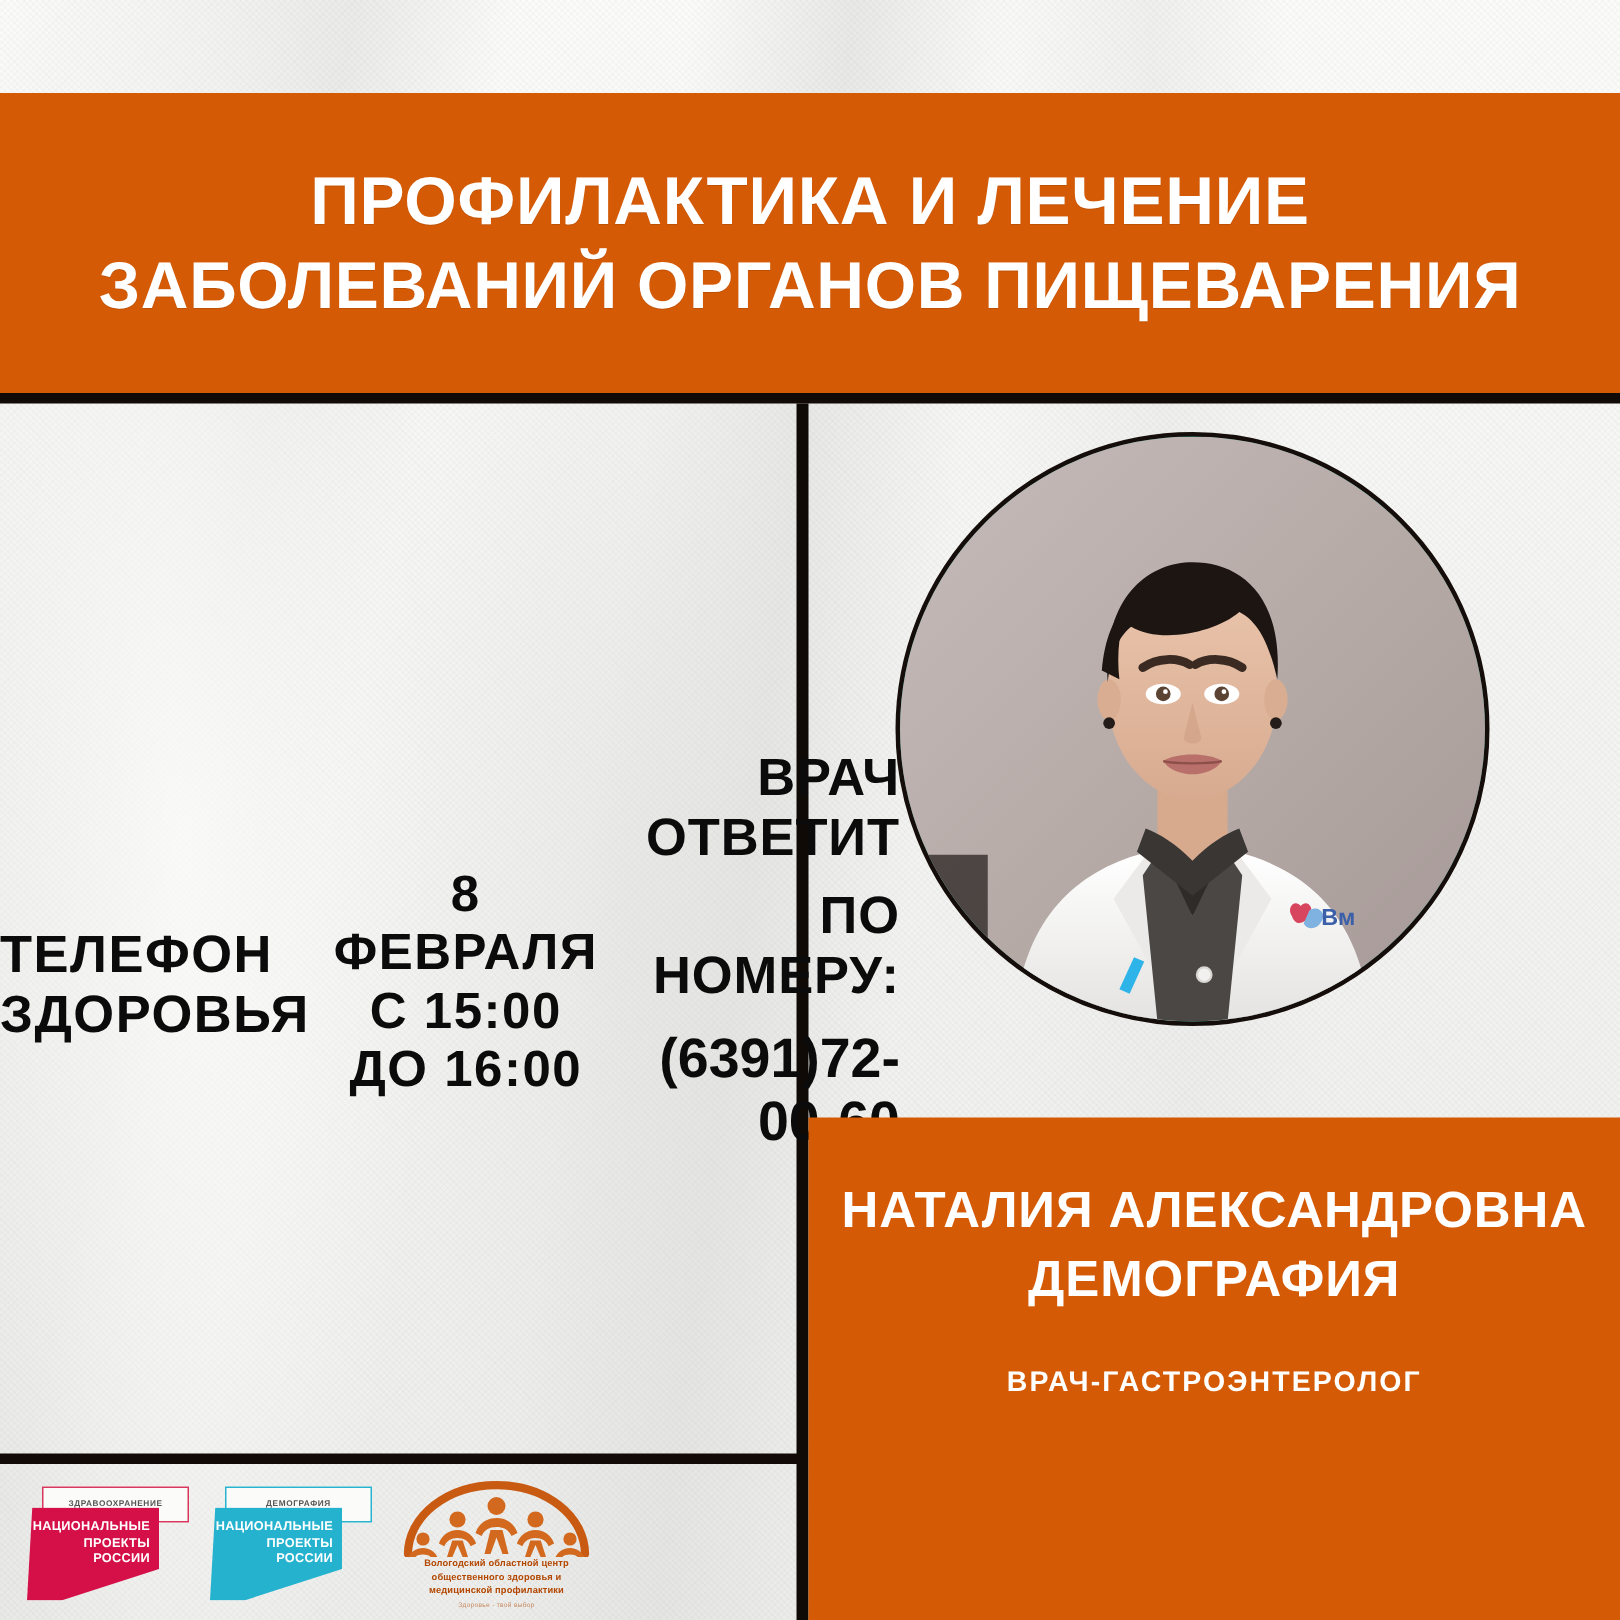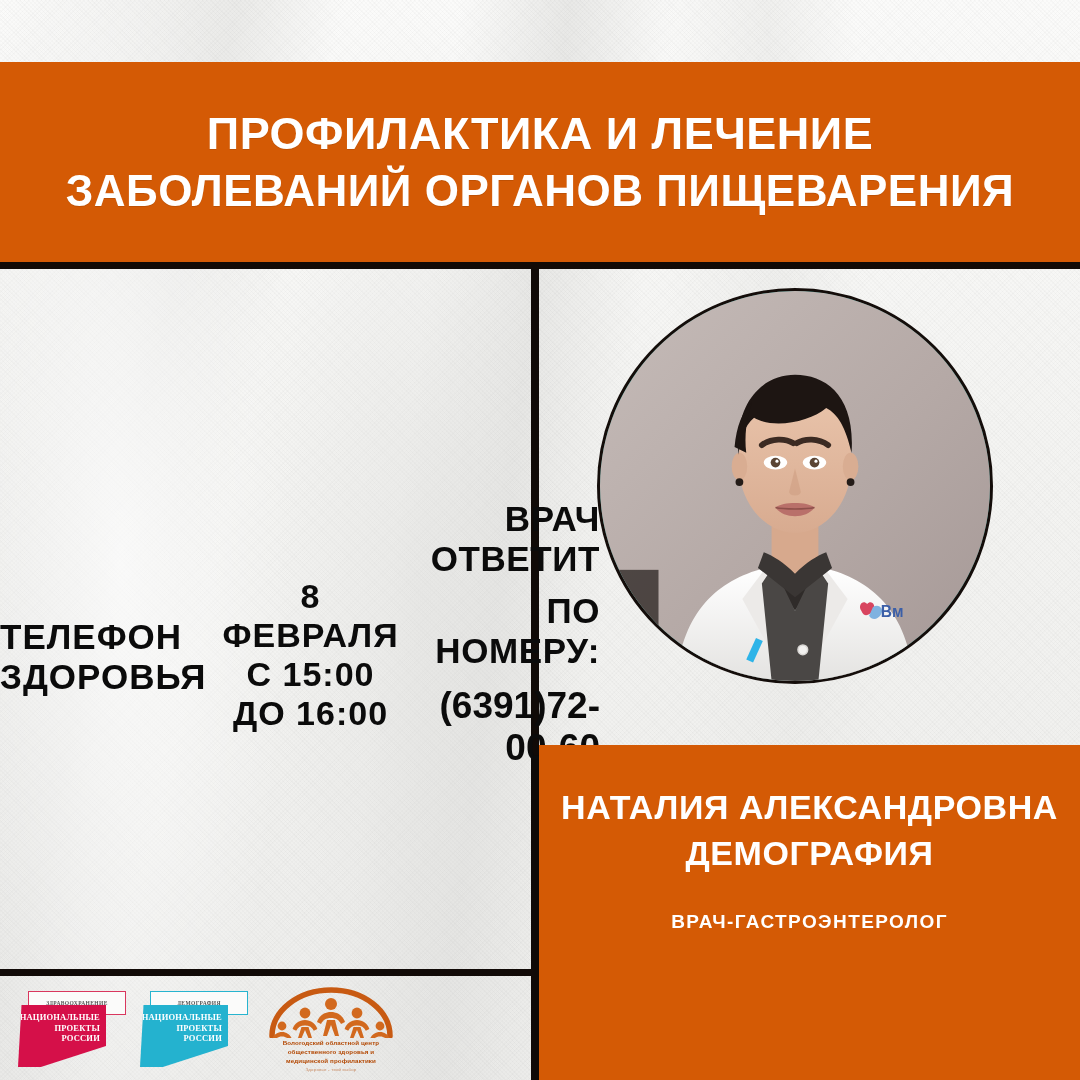--- a/index.html
+++ b/index.html
@@ -141,21 +141,20 @@
     align-items: center;
     gap: 12px;
     padding-left: 18px;
     box-sizing: border-box;
   }
   .np-logo {
     position: relative;
     width: 110px;
     height: 78px;
     flex: 0 0 auto;
-    font-family: Liberation Serif, serif;
   }
   .np-tag {
     position: absolute;
     left: 10px; top: 2px;
     width: 98px; height: 24px;
     border: 1px solid #cfcfcf;
     box-sizing: border-box;
     background: #fbfbfa;
     font-size: 5.5px;
     letter-spacing: 0.4px;

